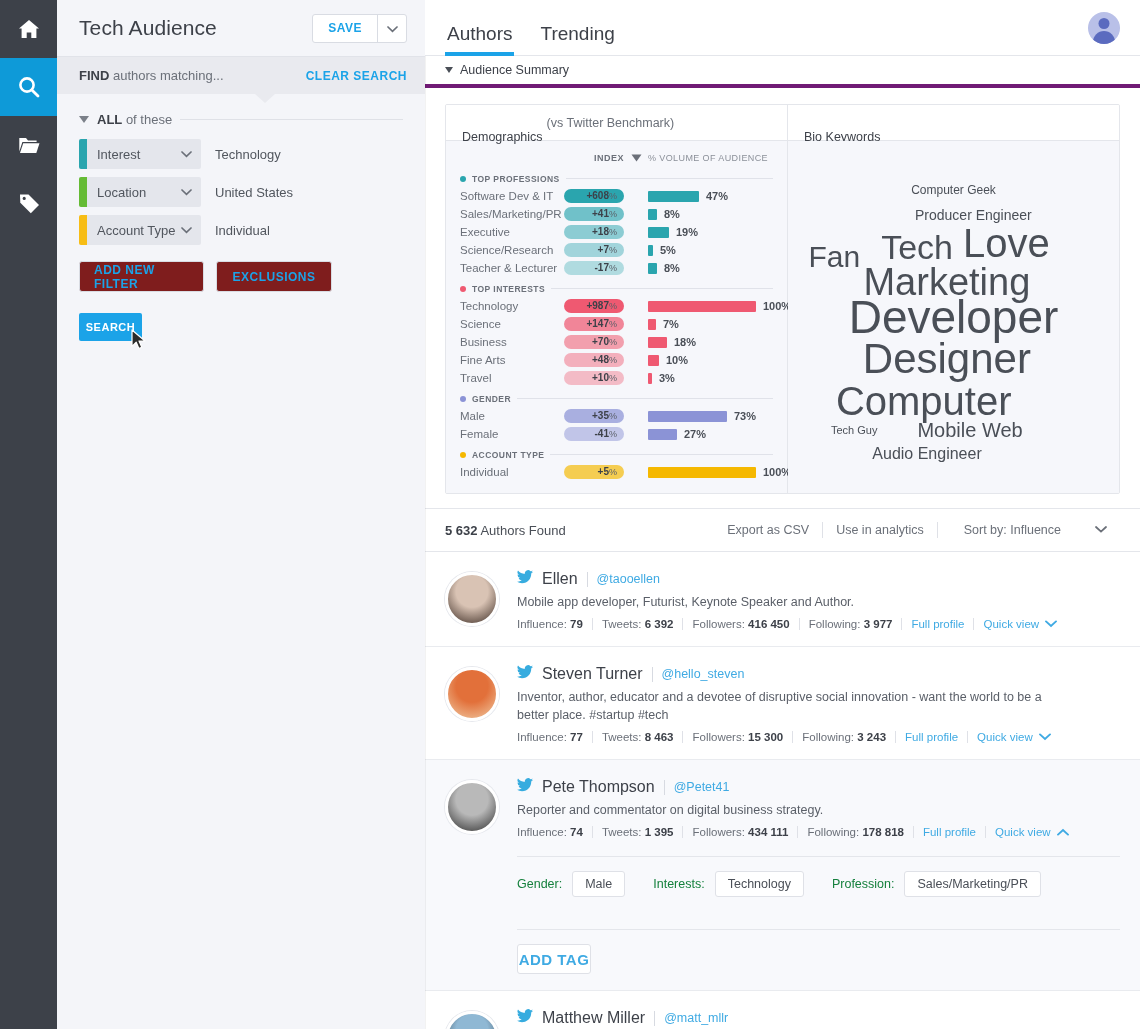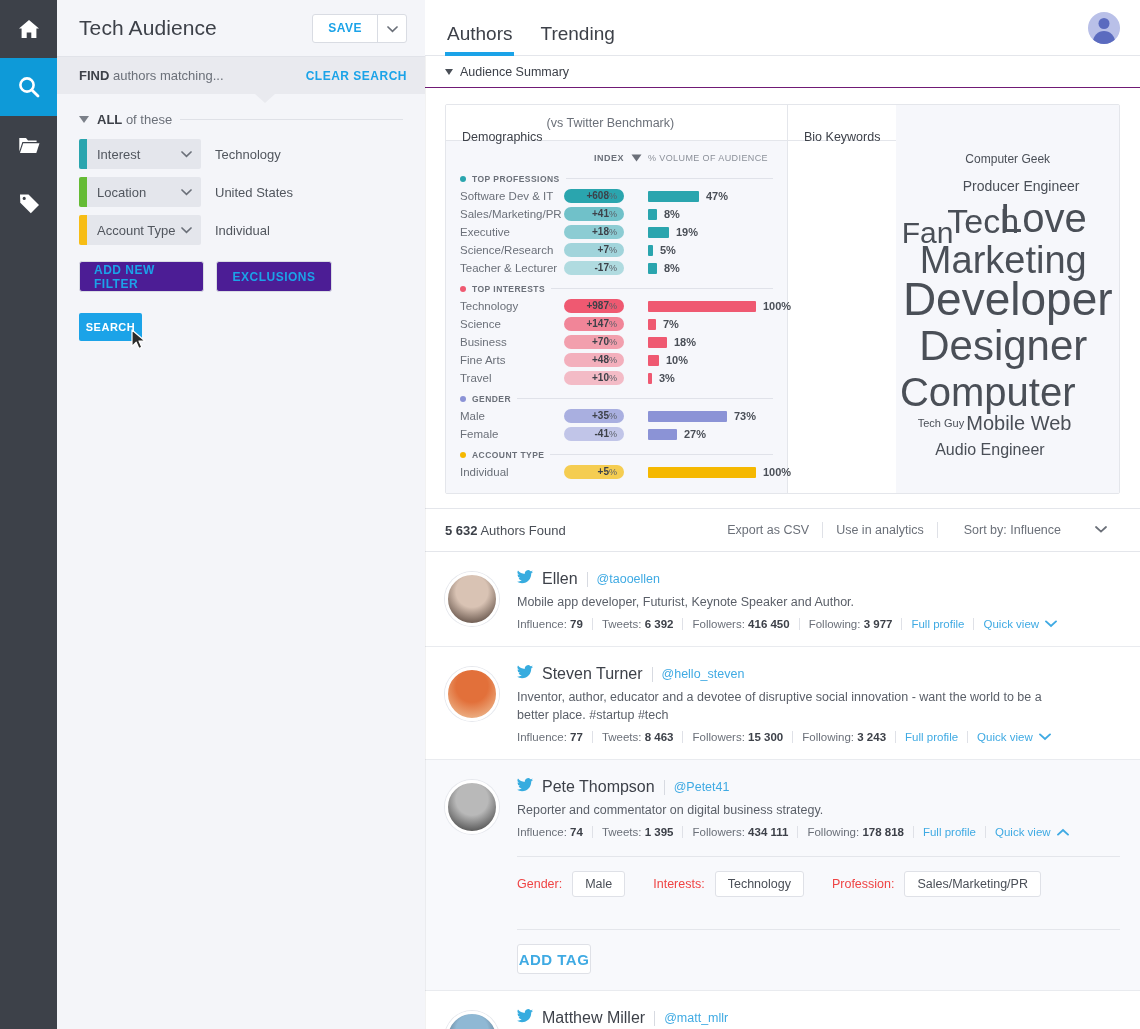--- a/index.html
+++ b/index.html
@@ -77,21 +77,21 @@
     display: flex; align-items: center; position: relative;
     border-radius: 2px; cursor: pointer;
   }
   .filter-swatch { width: 8px; height: 30px; border-radius: 2px 0 0 2px; flex: 0 0 8px; }
   .filter-name { font-size: 13px; color: #51565e; padding-left: 10px; flex: 1; }
   .filter-caret { padding-right: 9px; display: flex; align-items: center; }
   .filter-value { font-size: 13px; color: #51565e; padding-left: 14px; }
 
   .btn-row { display: flex; gap: 12px; margin-top: 16px; }
   .ghost-btn {
-    height: 31px; border: 1px solid #d9dce3; background: #4c1d95; border-radius: 3px;
+    height: 31px; border: 1px solid #d9dce3; background: #7f1d1d; border-radius: 3px;
     display: flex; align-items: center; justify-content: center;
     font-size: 12px; font-weight: bold; color: #1ba3e8; letter-spacing: .5px;
     cursor: pointer; padding: 0 14px;
   }
   .search-btn {
     margin-top: 21px; width: 63px; height: 28px; background: #1ba3e8; border-radius: 2px;
     display: flex; align-items: center; justify-content: center;
     font-size: 11px; font-weight: bold; color: #fff; letter-spacing: .5px;
     cursor: pointer; position: relative;
   }
@@ -115,29 +115,29 @@
   .top-avatar {
     position: absolute; right: 20px; top: 12px;
     width: 32px; height: 32px; border-radius: 50%;
     background: #b9c0e8; overflow: hidden; cursor: pointer;
   }
   .top-avatar .head { position: absolute; left: 50%; top: 6px; transform: translateX(-50%); width: 11px; height: 11px; border-radius: 50%; background: #5b6bbf; }
   .top-avatar .body { position: absolute; left: 50%; top: 19px; transform: translateX(-50%); width: 22px; height: 16px; border-radius: 11px 11px 0 0; background: #5b6bbf; }
 
   .summary-bar {
     height: 32px; display: flex; align-items: center; gap: 7px; padding-left: 20px;
-    border-bottom: 1px solid #701a75; background: #fff; cursor: pointer;
+    border-bottom: 4px solid #701a75; background: #fff; cursor: pointer;
   }
   .summary-bar .tri-down { border-top-color:#4a4f57; border-left-width:4px;border-right-width:4px;border-top-width:6px; }
   .summary-label { font-size: 12.5px; color: #3d4149; }
 
   .summary-wrap { background: #fff; padding: 16px 20px 14px 20px; }
   .summary-card { display: flex; border: 1px solid #e4e6eb; border-radius: 2px; overflow: hidden; }
   .demo-col { width: 342px; flex: 0 0 342px; border-right: 1px solid #e4e6eb; }
-  .bio-col { flex: 1; display: flex; }
+  .bio-col { flex: 1; display: flex; flex-direction: column; }
   .card-head {
     height: 36px; display: flex; align-items: center; padding: 0 16px;
     font-size: 12.5px; color: #3d4149; background: #fff; border-bottom: 1px solid #e4e6eb;
   }
   .card-head b { font-weight: normal; margin-top: 28px; }
   .card-head .sub { color: #6b7079; margin-left: 4px; }
   .demo-body { background: #f6f7fb; padding: 0 14px 12px 14px; }
   .bio-body { background: #f6f7fb; flex: 1; position: relative; }
 
   .demo-colhead {
@@ -199,21 +199,21 @@
   .a-bio { font-size: 12.5px; color: #5a5f68; line-height: 18px; margin-bottom: 7px; max-width: 545px; }
   .a-stats { display: flex; align-items: center; font-size: 11.5px; color: #6b7079; flex-wrap: wrap; }
   .a-stats b { color: #3d4149; font-weight: bold; }
   .stat { padding-right: 9px; }
   .statdiv { width: 1px; height: 12px; background: #dfe1e7; margin-right: 9px; }
   .a-link { color: #3faae3; cursor: pointer; padding-right: 9px; }
   .a-quick { color: #3faae3; cursor: pointer; display: flex; align-items: center; gap: 6px; }
 
   .qv-divider { height: 1px; background: #e4e6eb; margin: 18px 0 0 0; }
   .qv-attrs { display: flex; align-items: center; gap: 10px; padding: 14px 0 14px 0; }
-  .qv-label { font-size: 12.5px; color: #ef4444; }
+  .qv-label { font-size: 12.5px; color: #15803d; }
   .qv-box {
     border: 1px solid #dfe1e7; background: #fff; border-radius: 3px;
     padding: 5px 12px; font-size: 12.5px; color: #4a4f57;
   }
   .addtag {
     margin-top: 14px; width: 74px; height: 30px; border: 1px solid #dfe1e7; background: #fff;
     border-radius: 3px; display: flex; align-items: center; justify-content: center;
     font-size: 15px; font-weight: bold; color: #3faae3; letter-spacing: .5px; cursor: pointer;
   }
 </style>

